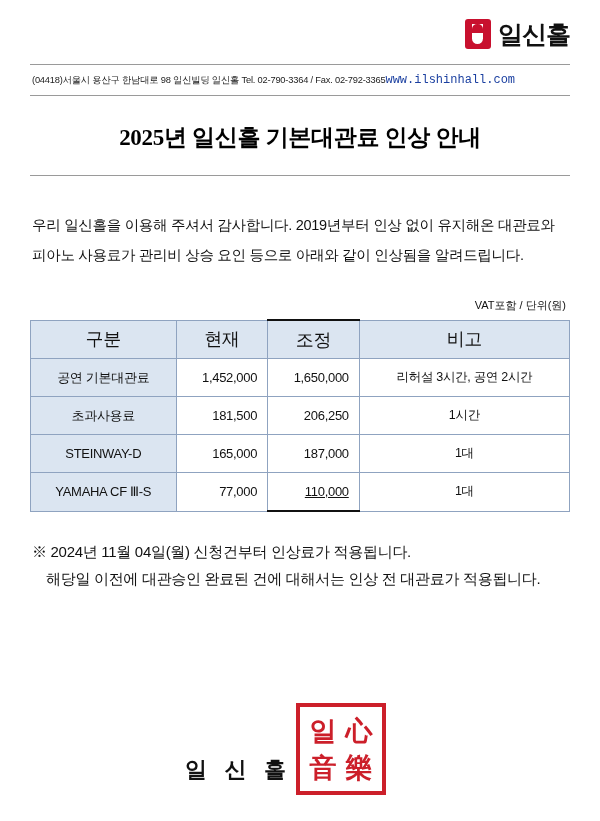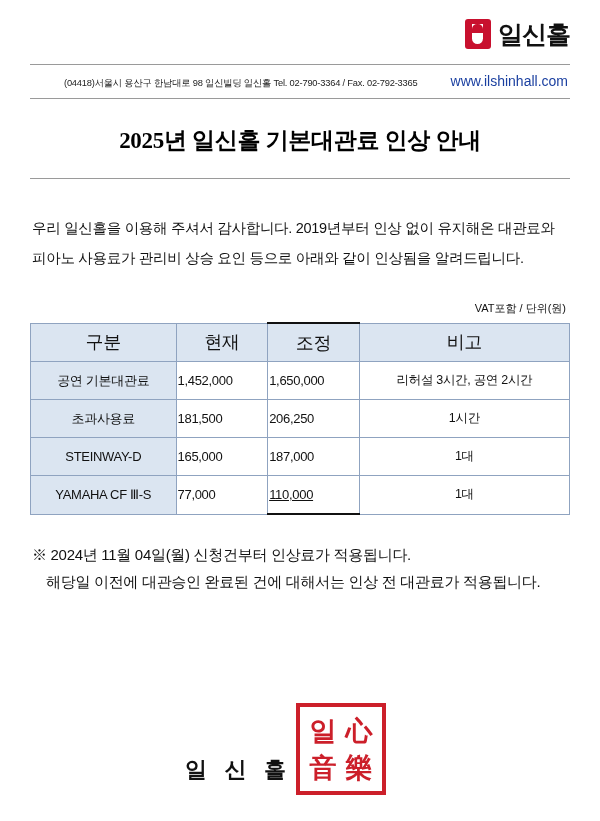--- a/index.html
+++ b/index.html
@@ -73,30 +73,30 @@
   .rule-top {
     border-top: 1px solid #9a9a9a;
     margin-top: 2px;
   }
 
   .addr-line {
     font-size: 9.3px;
     color: #222222;
     padding: 8px 2px 8px 2px;
     display: flex;
-    justify-content: space-between;
+    justify-content: flex-start;
     align-items: baseline;
-    margin-left: 32px;
   }
   .addr-left {
     letter-spacing: -0.2px;
   }
   .addr-right {
     color: #1a3fa0;
-    font-size: 14px;
+    font-size: 12px;
+    font-family: Liberation Mono, monospace;
   }
 
   .rule-mid {
     border-top: 1px solid #9a9a9a;
   }
 
   
   .title {
     text-align: center;
     font-family: "Liberation Serif", serif;
@@ -147,21 +147,21 @@
   table.fee thead th {
     background: #dbe5f1;
     font-weight: normal;
     font-size: 18px;
   }
   table.fee tbody td.label {
     background: #dbe5f1;
     font-size: 13px;
   }
   table.fee td.num {
-    text-align: left;
+    text-align: right;
     padding-right: 10px;
     font-size: 13px;
   }
   table.fee td.note {
     font-size: 12.5px;
   }
   th.hl, td.hl {
     border-left: 2px solid #111111;
     border-right: 2px solid #111111;
   }

